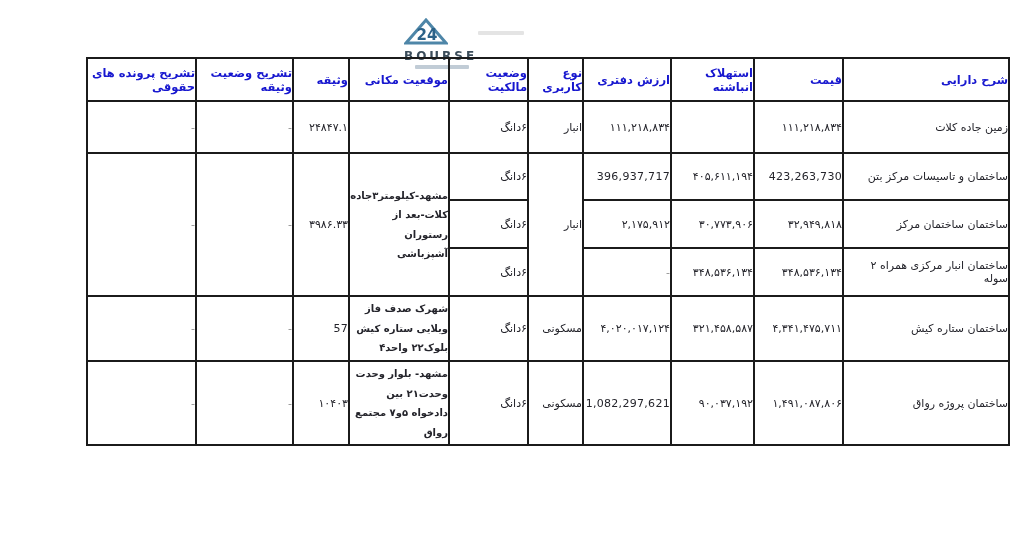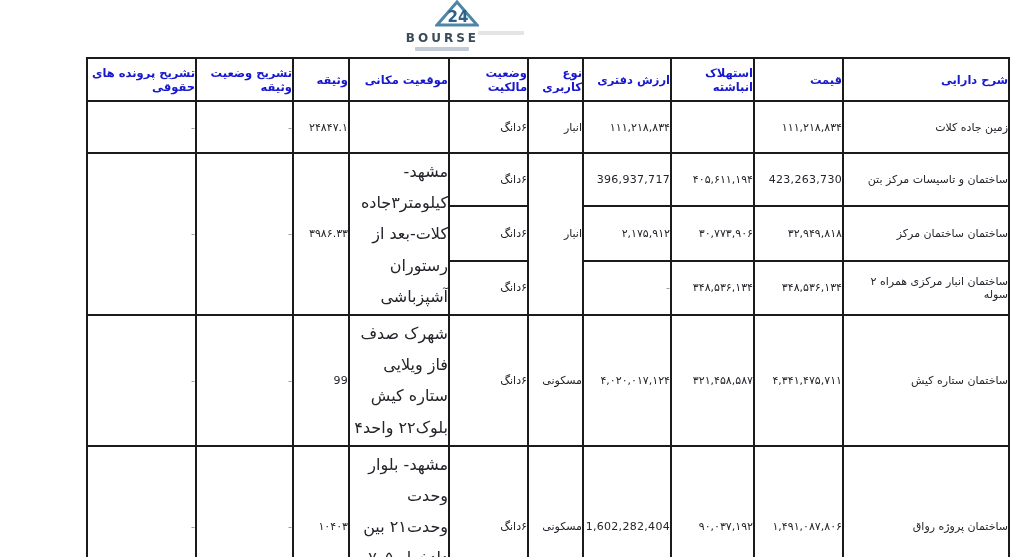--- a/index.html
+++ b/index.html
@@ -1,21 +1,21 @@
 <!DOCTYPE html>
 <html lang="fa"><head>
 <meta charset="utf-8">
 <style>
   html,body{margin:0;padding:0;}
   body{
     width:1025px;height:557px;position:relative;background:#ffffff;
     font-family:"DejaVu Sans", sans-serif;
   }
   
-  .logo{position:absolute;left:404px;top:0;width:75px;text-align:right;}
+  .logo{position:absolute;left:404px;top:18px;width:75px;text-align:left;}
   .logo-mark{line-height:0;}
   .logo-brand{
     font-size:12px;font-weight:bold;letter-spacing:3px;color:#3a4c5a;
     margin-top:4px;
   }
   .logo-sub{height:4px;width:54px;margin:2px auto 0 auto;background:#9fb0c0;opacity:.65;border-radius:1px;}
   .page-smudge{position:absolute;left:478px;top:31px;width:46px;height:4px;background:#d8d8d8;opacity:.7;border-radius:1px;}
   
   table.assets{
     position:absolute;left:86px;top:57px;width:922px;
@@ -26,21 +26,21 @@
     border:2px solid #1b1b1b;
     text-align:right;vertical-align:middle;
     padding:2px 0;overflow:hidden;
   }
   .assets th{
     color:#1717cf;font-weight:bold;font-size:11.5px;
   }
   .assets td{
     color:#24242b;font-size:11px;
   }
-  td.loc{line-height:1.95;font-size:16px;}
+  td.loc{line-height:1.95;font-size:10px;font-weight:bold;}
   td.dash{color:#8f8f8f;}
   td.num{letter-spacing:.3px;}
 </style>
 </head>
 <body>
 
 <div class="logo">
   <div class="logo-mark">
     <svg width="44" height="27" viewBox="0 0 44 27" aria-hidden="true">
       <polygon points="22,2 42,25 2,25" fill="none" stroke="#4e86a8" stroke-width="3"></polygon>
@@ -123,30 +123,30 @@
   </tr>
 
   <tr style="height:65px">
     <td>ساختمان ستاره کیش</td>
     <td class="num">۴,۳۴۱,۴۷۵,۷۱۱</td>
     <td class="num">۳۲۱,۴۵۸,۵۸۷</td>
     <td class="num">۴,۰۲۰,۰۱۷,۱۲۴</td>
     <td>مسکونی</td>
     <td>۶دانگ</td>
     <td class="loc">شهرک صدف فاز ویلایی ستاره کیش بلوک۲۲ واحد۴</td>
-    <td class="num">99</td>
+    <td class="num">57</td>
     <td class="dash">-</td>
     <td class="dash">-</td>
   </tr>
 
   <tr style="height:64px">
     <td>ساختمان پروژه رواق</td>
     <td class="num">۱,۴۹۱,۰۸۷,۸۰۶</td>
     <td class="num">۹۰,۰۳۷,۱۹۲</td>
-    <td class="num">1,602,282,404</td>
+    <td class="num">1,082,297,621</td>
     <td>مسکونی</td>
     <td>۶دانگ</td>
     <td class="loc">مشهد- بلوار وحدت وحدت۲۱ بین دادخواه ۵و۷ مجتمع رواق</td>
     <td class="num">۱۰۴۰۳</td>
     <td class="dash">-</td>
     <td class="dash">-</td>
   </tr>
 </tbody>
   </table>
 

